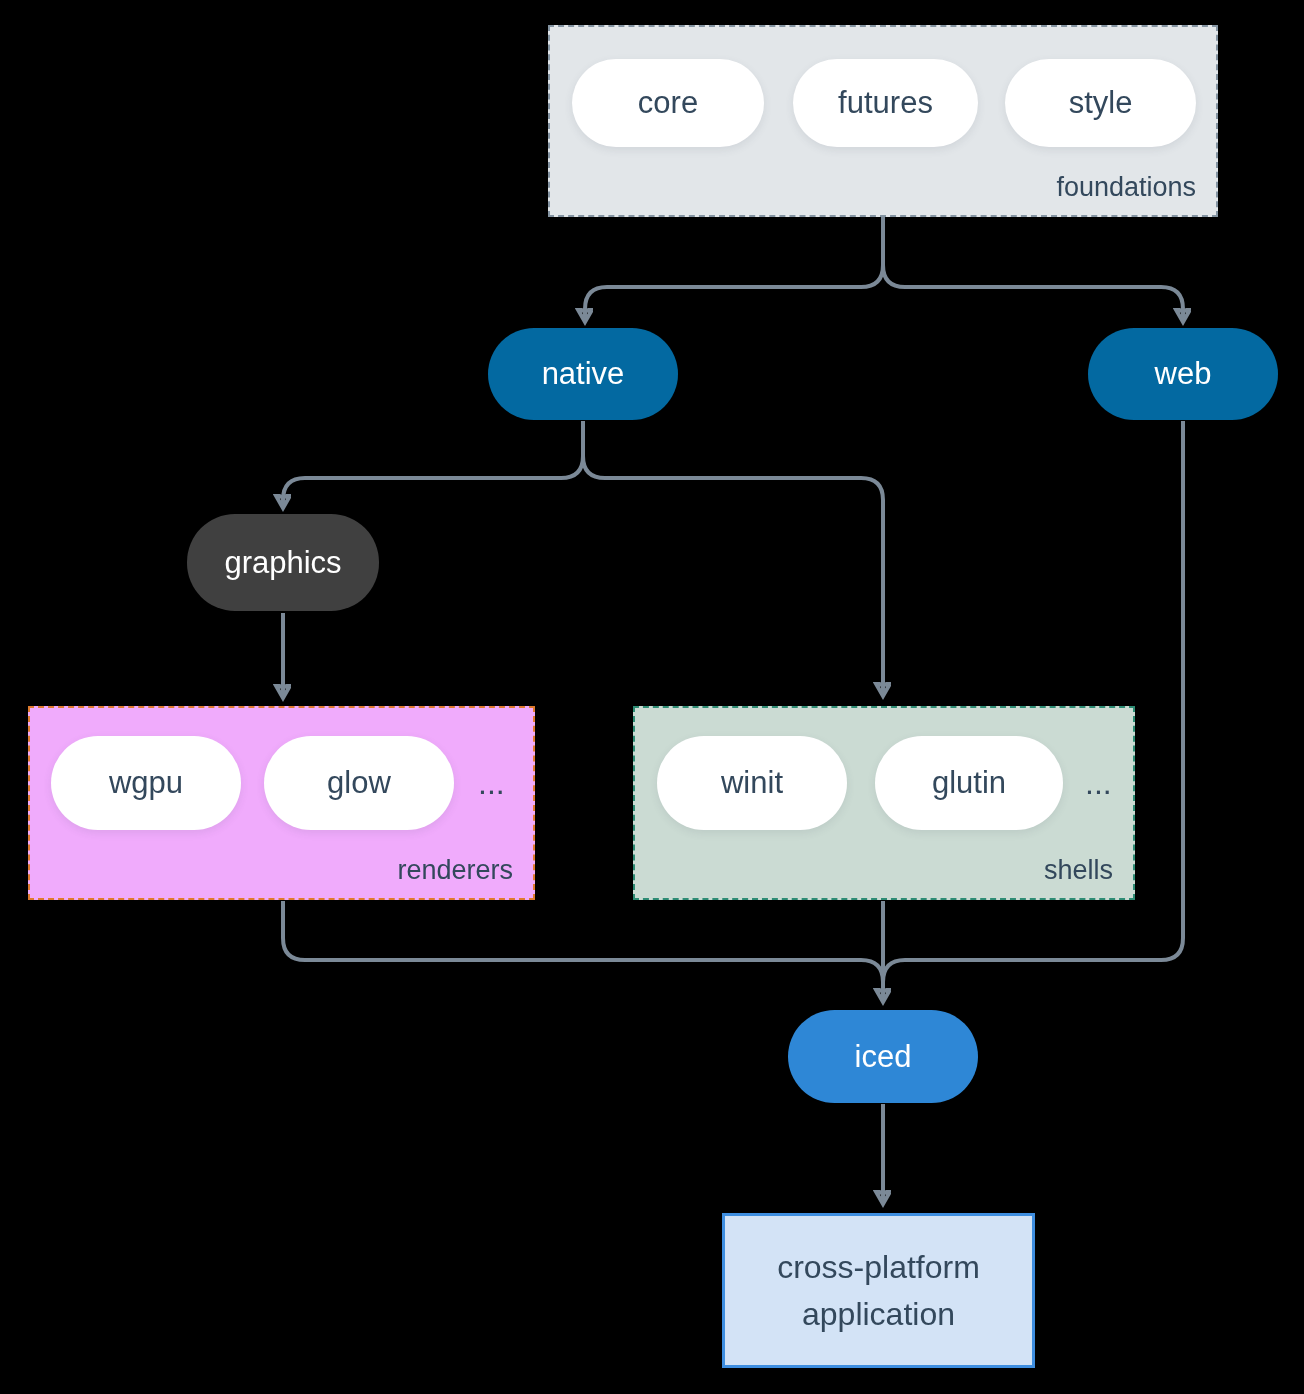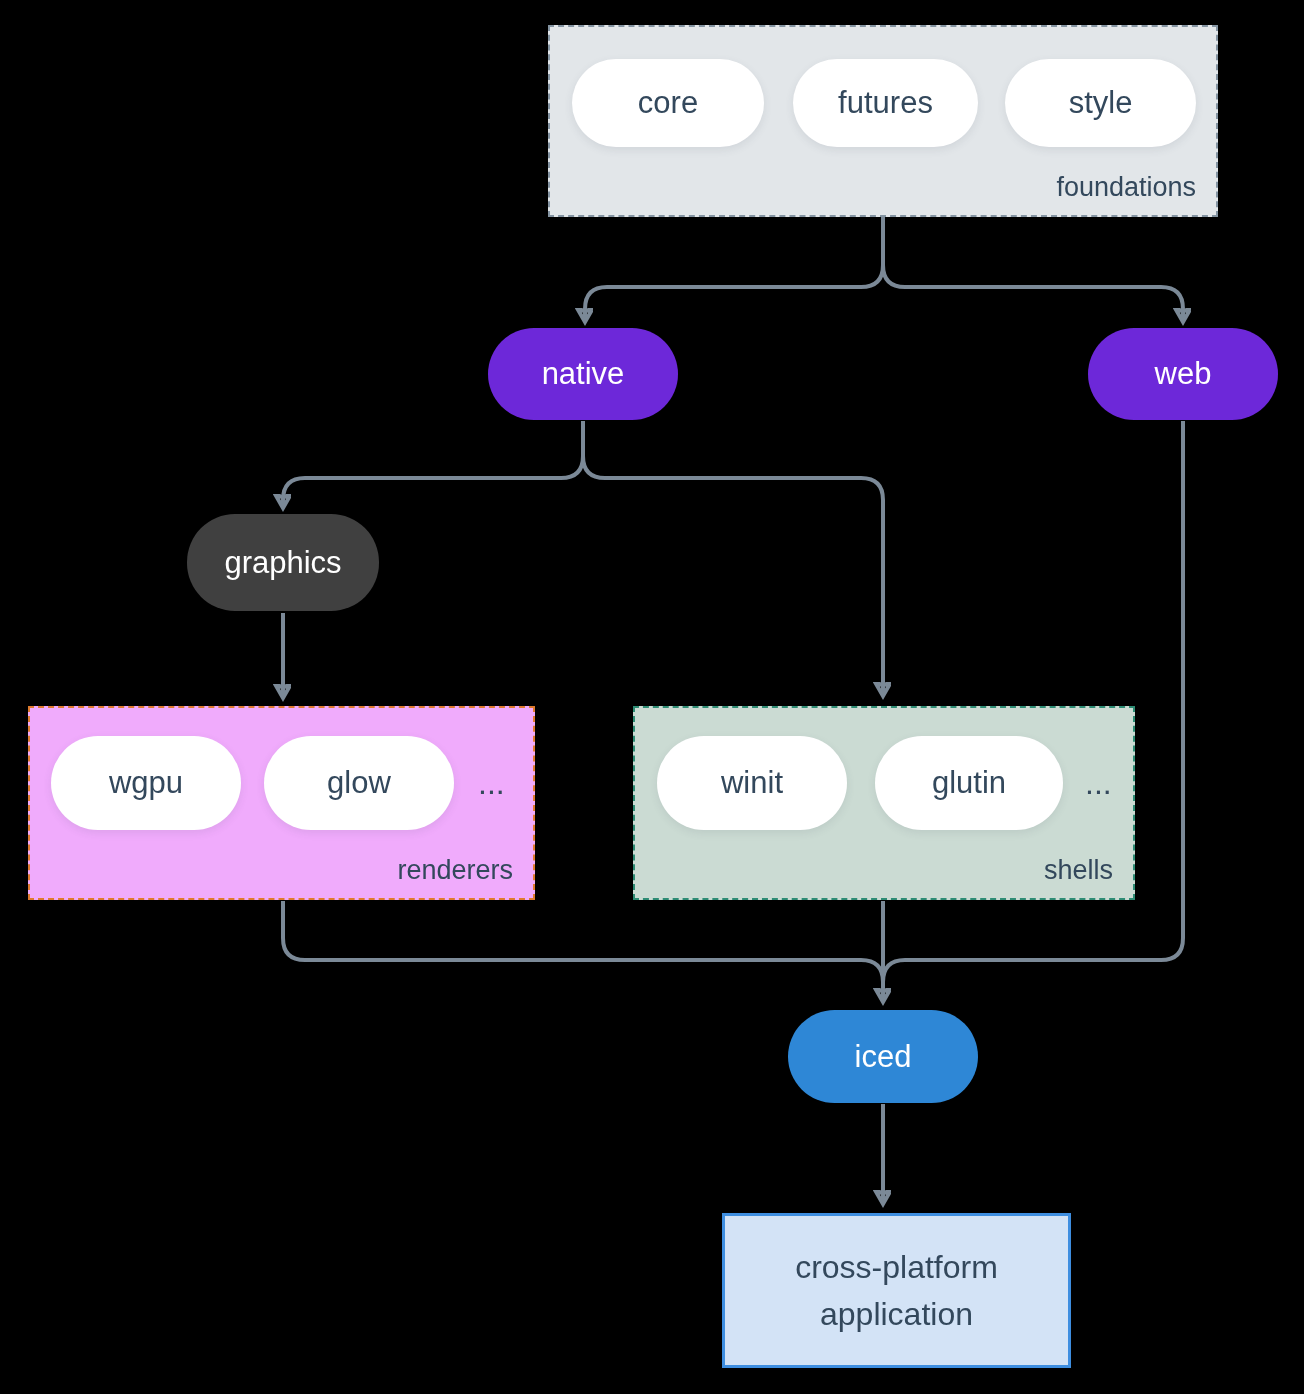--- a/index.html
+++ b/index.html
@@ -68,38 +68,38 @@
   }
   .node {
     position: absolute;
     display: flex;
     align-items: center;
     justify-content: center;
     border-radius: 48px;
     font-size: 31px;
     color: #ffffff;
   }
-  .node.purple { background: #6d28d9; }
+  .node.purple { background: #0369a1; }
   .node.orange { background: #404040; }
   .node.blue   { background: #2e87d6; }
   .node.native   { left: 488px;  top: 328px;  width: 190px; height: 92px; }
   .node.web      { left: 1088px; top: 328px;  width: 190px; height: 92px; }
   .node.graphics { left: 187px;  top: 514px;  width: 192px; height: 97px; }
   .node.iced     { left: 788px;  top: 1010px; width: 190px; height: 93px; }
   .ellipsis {
     position: absolute;
     font-size: 32px;
     color: #33485c;
     line-height: 94px;
     height: 94px;
     top: 28px;
   }
   .app-box {
     position: absolute;
-    left: 722px; top: 1213px; width: 349px; height: 155px;
+    left: 722px; top: 1213px; width: 313px; height: 155px;
     box-sizing: border-box;
     background: #d3e3f6;
     border: 3px solid #3e8ee0;
     display: flex;
     flex-direction: column;
     align-items: center;
     justify-content: center;
     font-size: 32px;
     line-height: 47px;
     color: #33485c;

